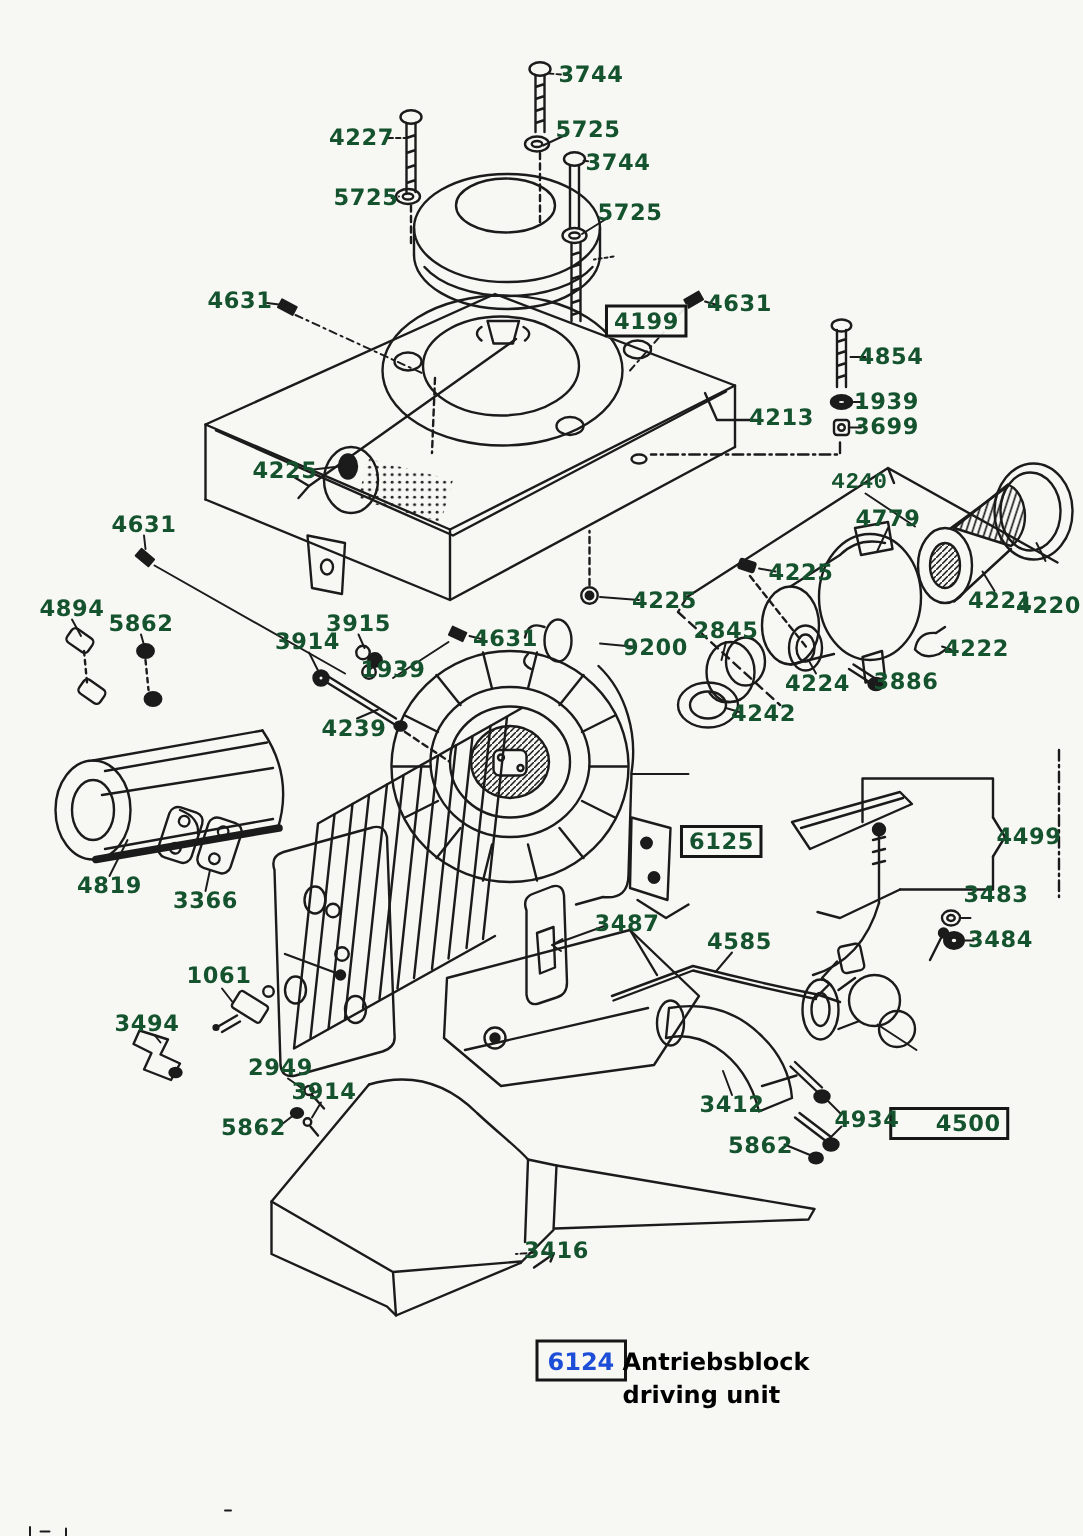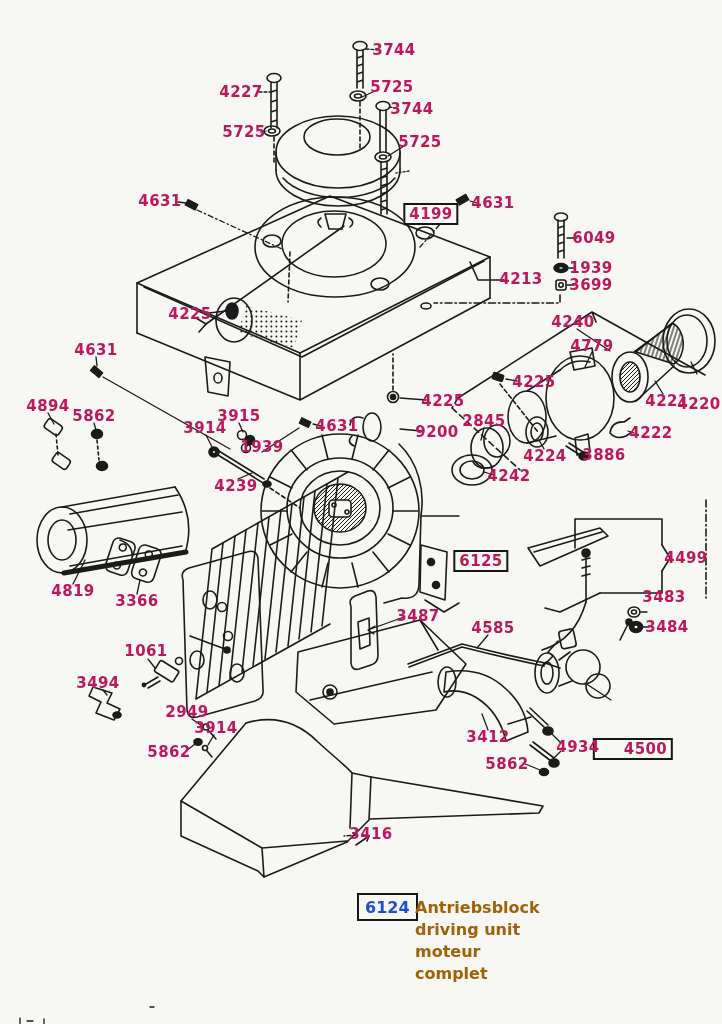--- a/index.html
+++ b/index.html
@@ -2,31 +2,31 @@
 <html><head>
 <meta charset="utf-8">
 <style>
   html,body{margin:0;padding:0;}
   body{background:#e8e8e8;font-family:"DejaVu Sans","Liberation Sans",sans-serif;}
   #stage{position:relative;width:722px;height:1024px;background:#f7f7f4;overflow:hidden;margin:0 auto;}
   svg{position:absolute;left:0;top:0;}
   .part-label{
     position:absolute;transform:translate(-50%,-50%);
     font:700 15px "DejaVu Sans",sans-serif;letter-spacing:.4px;
-    color:#be185d;white-space:nowrap;line-height:1;z-index:5;
+    color:#14532d;white-space:nowrap;line-height:1;z-index:5;
   }
   .part-label.boxed{
     border:2.2px solid #161616;padding:2px 4px 1px 4px;background:rgba(247,247,244,.92);margin-top:44px;
   }
   .legend{position:absolute;z-index:6;}
   .legend-code{
     position:absolute;left:357px;top:893px;border:2.4px solid #161616;
     padding:3px 6px 2px 6px;font:700 16px "DejaVu Sans",sans-serif;color:#1d4ed8;
   }
-  .legend-lines{position:absolute;left:415px;top:897px;font:600 16px "DejaVu Sans",sans-serif;color:#a16207;}
+  .legend-lines{position:absolute;left:415px;top:897px;font:600 16px "DejaVu Sans",sans-serif;color:#000000;}
   .legend-lines div{line-height:22px;}
 </style>
 </head>
 <body>
 
 <div id="stage">
 
   <svg width="722" height="1024" viewBox="0 0 722 1024" fill="none" stroke="#1b1b1b" stroke-width="1.6" stroke-linecap="round" stroke-linejoin="round">
     <defs>
       <pattern id="dots" width="5" height="5" patternUnits="userSpaceOnUse">
@@ -349,26 +349,26 @@
   <div style="position:absolute;left:0;top:0;width:722px;height:1024px;">
       <div class="part-label" style="left: 394px; top: 50px;">3744</div>
       <div class="part-label" style="left: 241px; top: 92px;">4227</div>
       <div class="part-label" style="left: 392px; top: 87px;">5725</div>
       <div class="part-label" style="left: 412px; top: 109px;">3744</div>
       <div class="part-label" style="left: 244px; top: 132px;">5725</div>
       <div class="part-label" style="left: 420px; top: 142px;">5725</div>
       <div class="part-label boxed" style="left: 431px; top: 170px;">4199</div>
       <div class="part-label" style="left: 160px; top: 201px;">4631</div>
       <div class="part-label" style="left: 493px; top: 203px;">4631</div>
-      <div class="part-label" style="left: 594px; top: 238px;">6049</div>
+      <div class="part-label" style="left: 594px; top: 238px;">4854</div>
       <div class="part-label" style="left: 591px; top: 268px;">1939</div>
       <div class="part-label" style="left: 521px; top: 279px;">4213</div>
       <div class="part-label" style="left: 591px; top: 285px;">3699</div>
       <div class="part-label" style="left: 190px; top: 314px;">4225</div>
-      <div class="part-label" style="left: 573px; top: 322px;">4240</div>
+      <div class="part-label" style="left: 573px; top: 322px; font-family: Liberation Mono, monospace;">4240</div>
       <div class="part-label" style="left: 592px; top: 346px;">4779</div>
       <div class="part-label" style="left: 96px; top: 350px;">4631</div>
       <div class="part-label" style="left: 534px; top: 382px;">4225</div>
       <div class="part-label" style="left: 699px; top: 404px; text-align: center;">4220</div>
       <div class="part-label" style="left: 667px; top: 401px;">4221</div>
       <div class="part-label" style="left: 443px; top: 401px;">4225</div>
       <div class="part-label" style="left: 48px; top: 406px;">4894</div>
       <div class="part-label" style="left: 94px; top: 416px;">5862</div>
       <div class="part-label" style="left: 239px; top: 416px;">3915</div>
       <div class="part-label" style="left: 484px; top: 421px;">2845</div>
@@ -399,17 +399,16 @@
       <div class="part-label" style="left: 169px; top: 752px;">5862</div>
       <div class="part-label" style="left: 507px; top: 764px;">5862</div>
       <div class="part-label" style="left: 371px; top: 834px;">3416</div>
     </div>
 
   <div class="legend">
     <div class="legend-code">6124</div>
     <div class="legend-lines">
       <div>Antriebsblock</div>
       <div>driving unit</div>
-      <div>moteur complet</div>
     </div>
   </div>
 
 </div>
 
 </body></html>

